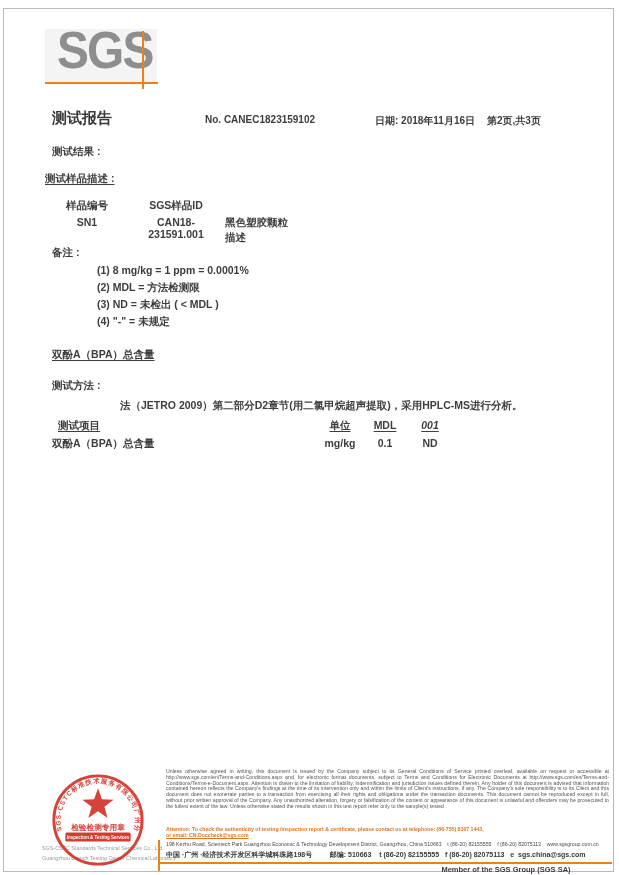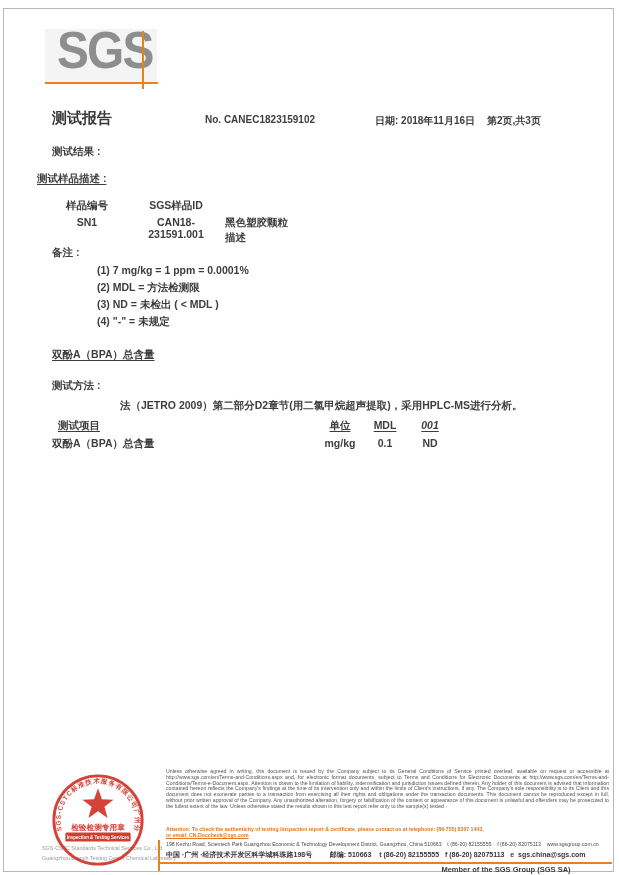--- a/index.html
+++ b/index.html
@@ -51,31 +51,31 @@
   <div class="abs logo-text">SGS</div>
   <div class="abs ln logo-hline"></div>
   <div class="abs ln logo-vline"></div>
 
   <div class="abs doc-title">测试报告</div>
   <div class="abs hdr report-no">No. CANEC1823159102</div>
   <div class="abs hdr report-date">日期: 2018年11月16日</div>
   <div class="abs hdr report-pages">第2页,共3页</div>
 
   <div class="abs lbl" style="left:52px;top:145px;">测试结果 :</div>
-  <div class="abs lbl u" style="left:37px;top:172px;">测试样品描述 :</div>
+  <div class="abs lbl u" style="left:45px;top:172px;">测试样品描述 :</div>
 
   <div class="abs lbl ctr" style="left:52px;top:199px;width:70px;">样品编号</div>
   <div class="abs lbl ctr" style="left:130px;top:199px;width:92px;">SGS样品ID</div>
   <div class="abs lbl" style="left:225px;top:199px;margin-top:32px;">描述</div>
   <div class="abs val ctr" style="left:52px;top:216px;width:70px;">SN1</div>
   <div class="abs val ctr" style="left:130px;top:216px;width:92px;">CAN18-231591.001</div>
   <div class="abs val" style="left:225px;top:216px;">黑色塑胶颗粒</div>
 
   <div class="abs lbl" style="left:52px;top:246px;">备注 :</div>
-  <div class="abs val" style="left:97px;top:264px;">(1) 7 mg/kg = 1 ppm = 0.0001%</div>
+  <div class="abs val" style="left:97px;top:264px;">(1) 8 mg/kg = 1 ppm = 0.0001%</div>
   <div class="abs val" style="left:97px;top:281px;">(2) MDL = 方法检测限</div>
   <div class="abs val" style="left:97px;top:298px;">(3) ND = 未检出 ( &lt; MDL )</div>
   <div class="abs val" style="left:97px;top:315px;">(4) "-" = 未规定</div>
 
   <div class="abs lbl u" style="left:52px;top:348px;">双酚A（BPA）总含量</div>
   <div class="abs lbl" style="left:52px;top:379px;">测试方法 :</div>
   <div class="abs val" style="left:120px;top:399px;width:460px;">法（JETRO 2009）第二部分D2章节(用二氯甲烷超声提取)，采用HPLC-MS进行分析。</div>
 
   <div class="abs lbl u" style="left:58px;top:419px;">测试项目</div>
   <div class="abs lbl u ctr" style="left:315px;top:419px;width:50px;">单位</div>

